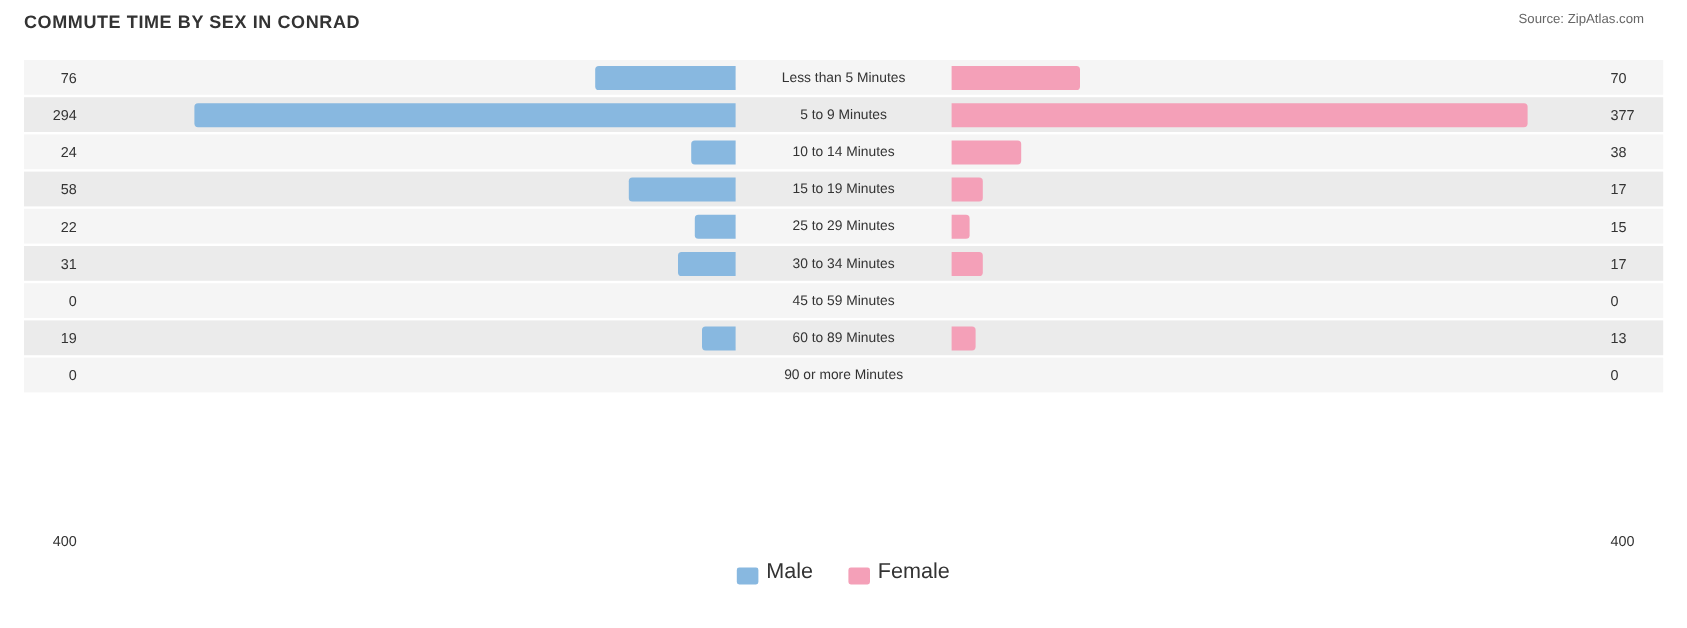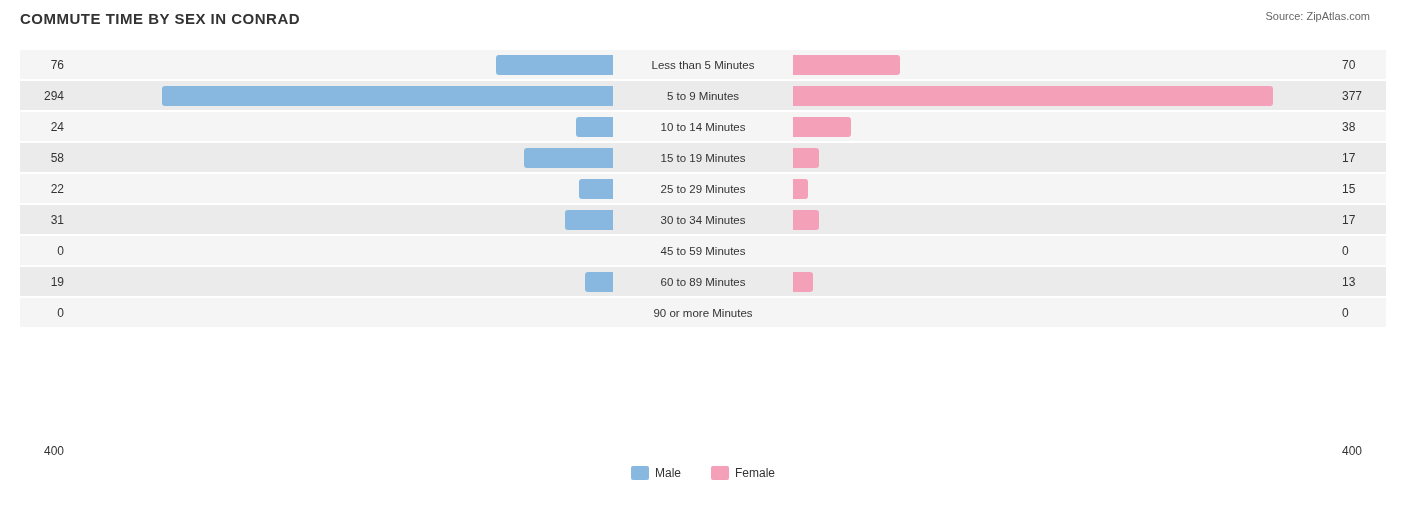--- a/index.html
+++ b/index.html
@@ -121,23 +121,23 @@
     }
     .legend {
       display: flex;
       justify-content: center;
       align-items: center;
       gap: 30px;
       margin-top: 8px;
     }
     .legend-item {
       display: flex;
-      align-items: flex-start;
+      align-items: flex-end;
       gap: 6px;
-      font-size: 12px;
+      font-size: 18px;
       color: #333;
     }
     .legend-box {
       width: 18px;
       height: 14px;
       border-radius: 2px;
     }
   </style>
 </head>
 <body>

